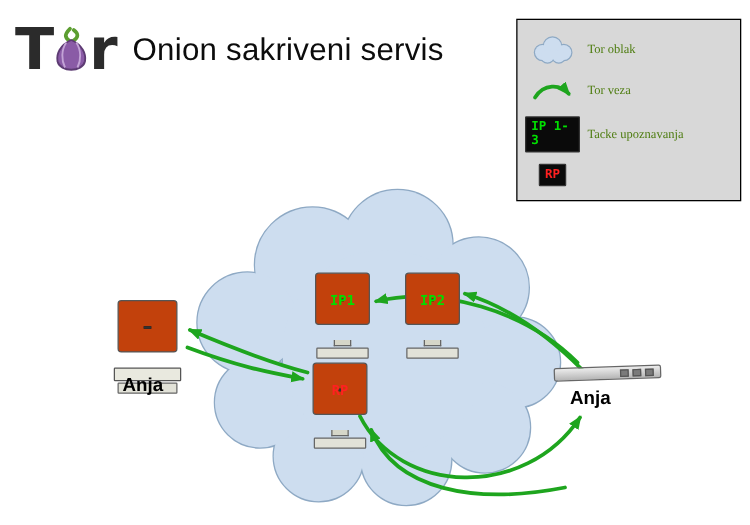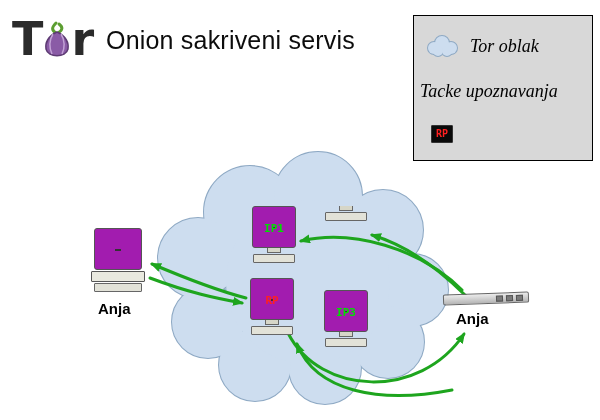--- a/index.html
+++ b/index.html
@@ -15,38 +15,38 @@
     position:absolute; left:106px; top:26px; font-size:25px; color:#0c0c0c; letter-spacing:0.2px;
   }
   
   .legend {
     position:absolute; left:413px; top:15px; width:180px; height:146px;
     background:var(--legend-bg,#d8d8d8); border:1px solid #000; box-sizing:border-box;
     display:flex; flex-direction:column; justify-content:space-around; padding:6px 6px;
   }
   .legend-row { display:flex; align-items:center; gap:6px; }
   .legend-icon-cell { width:44px; display:flex; justify-content:center; align-items:center; flex:0 0 44px; }
-  .legend-label { font-family:"Liberation Serif", serif; font-size:18px; color:#000000;font-style:italic; }
+  .legend-label { font-family:"Liberation Serif", serif; font-size:10px; color:#4d7c0f; }
   .badge {
     display:inline-block; background:var(--screen-bg,#0a0a0a); padding:2px 4px 3px;
     font:bold 10px "DejaVu Sans Mono", monospace; border:1px solid #333; border-radius:1px;
   }
   .badge.ip { color:var(--ip-text,#00e000); }
   .badge.rp { color:var(--rp-text,#ff2020); }
   
   .diagram-svg { position:absolute; left:0; top:0; }
   circle.cloud { fill:var(--cloud-fill,#cdddef); stroke:var(--cloud-stroke,#8ea9c4); stroke-width:2; }
   circle.cloud-fill { fill:var(--cloud-fill,#cdddef); stroke:none; }
   path.arrow { stroke:var(--arrow-green,#1ea51e); stroke-width:3; fill:none; stroke-linecap:round; }
   .ah-head { fill:var(--arrow-green,#1ea51e); }
   path.legend-arrow { stroke:var(--arrow-green,#1ea51e); stroke-width:3; fill:none; stroke-linecap:round; }
   
   .computer { position:absolute; width:56px; text-align:center; }
   .monitor {
-    width:44px; height:34px; margin:0 auto; background:#a21caf; border:1px solid #555;
+    width:44px; height:34px; margin:12px auto; background:#c2410c; border:1px solid #555;
     border-radius:3px; padding:20px; box-sizing:border-box;
   }
   .screen {
     width:100%; height:100%; background:var(--screen-bg,#0a0a0a); border:1px solid #333; box-sizing:border-box;
     display:flex; align-items:center; justify-content:center;
     font:bold 11px "DejaVu Sans Mono", monospace; color:var(--ip-text,#00e000);
   }
   .screen.rp { color:var(--rp-text,#ff2020); }
   .stand { width:12px; height:4px; margin:0 auto; background:#d6d6c8; border:1px solid #666; border-top:none; }
   .kbd { width:40px; height:7px; margin:1px auto 0; background:#e2e2d8; border:1px solid #666; border-radius:1px; }
@@ -139,60 +139,67 @@
             <circle class="cloud-fill" cx="19" cy="10" r="7"></circle>
             <circle class="cloud-fill" cx="28" cy="15" r="6"></circle>
             <circle class="cloud-fill" cx="15" cy="18" r="5"></circle>
             <circle class="cloud-fill" cx="24" cy="18" r="5"></circle>
           </g>
         </svg>
       </span>
       <span class="legend-label">Tor oblak</span>
     </div>
 
-
-    <div class="legend-row">
+    <div class="legend-row">
+      <span class="legend-icon-cell">
+        <svg width="38" height="22" viewBox="0 0 38 22">
+          <path class="legend-arrow" d="M5 16 C12 5 25 5 32 13" marker-end="url(#ah)"></path>
+        </svg>
+      </span>
+      <span class="legend-label">Tor veza</span>
+    </div>
+
+    <div class="legend-row">
+      <span class="legend-icon-cell">
+        <span class="badge ip">IP 1-3</span>
+      </span>
       <span class="legend-label">Tacke upoznavanja</span>
     </div>
 
     <div class="legend-row">
       <span class="legend-icon-cell">
         <span class="badge rp">RP</span>
       </span>
     </div>
   </div>
 
   <div class="computer" style="left:246px; top:206px;">
     <div class="monitor">
         <div class="screen">IP1</div>
       </div>
     <div class="stand"></div>
       <div class="kbd"></div>
   </div>
 
   <div class="computer" style="left:318px; top:206px;">
+    <div class="monitor">
+        <div class="screen">IP2</div>
+      </div>
     <div class="stand"></div>
       <div class="kbd"></div>
   </div>
 
   <div class="computer" style="left:244px; top:278px;">
     <div class="monitor">
         <div class="screen rp">RP</div>
       </div>
     <div class="stand"></div>
       <div class="kbd"></div>
   </div>
 
-  <div class="computer" style="left:318px; top:290px;">
-    <div class="monitor">
-        <div class="screen">IP3</div>
-      </div>
-    <div class="stand"></div>
-      <div class="kbd"></div>
-  </div>
 
   <div class="computer pc-large" style="left:90px; top:228px;">
     <div class="monitor">
         <div class="screen"></div>
       </div>
     <div class="base"></div>
     <div class="kbd"></div>
   </div>
   <div class="node-label" style="left:98px; top:300px;">Anja</div>
 

